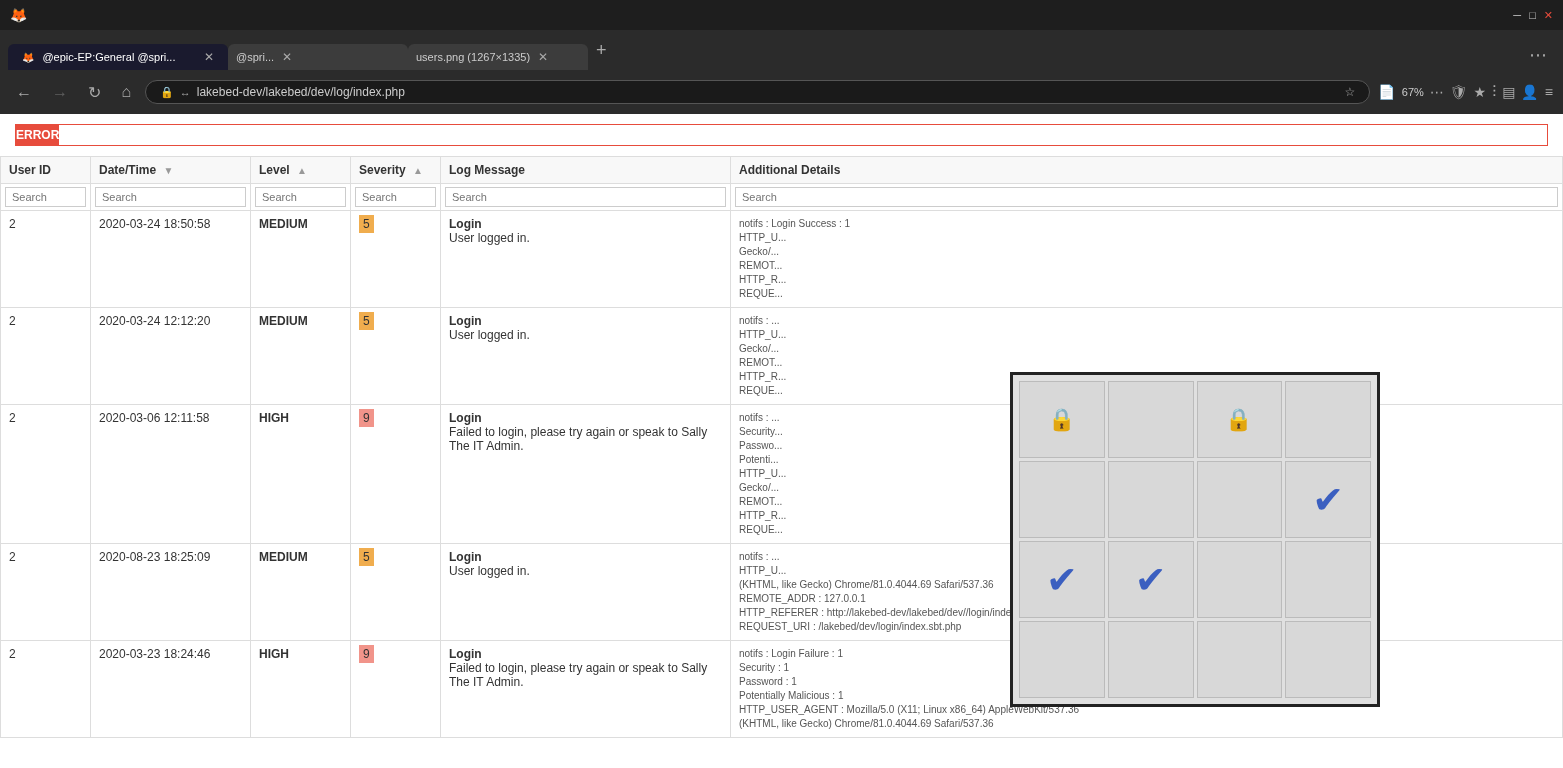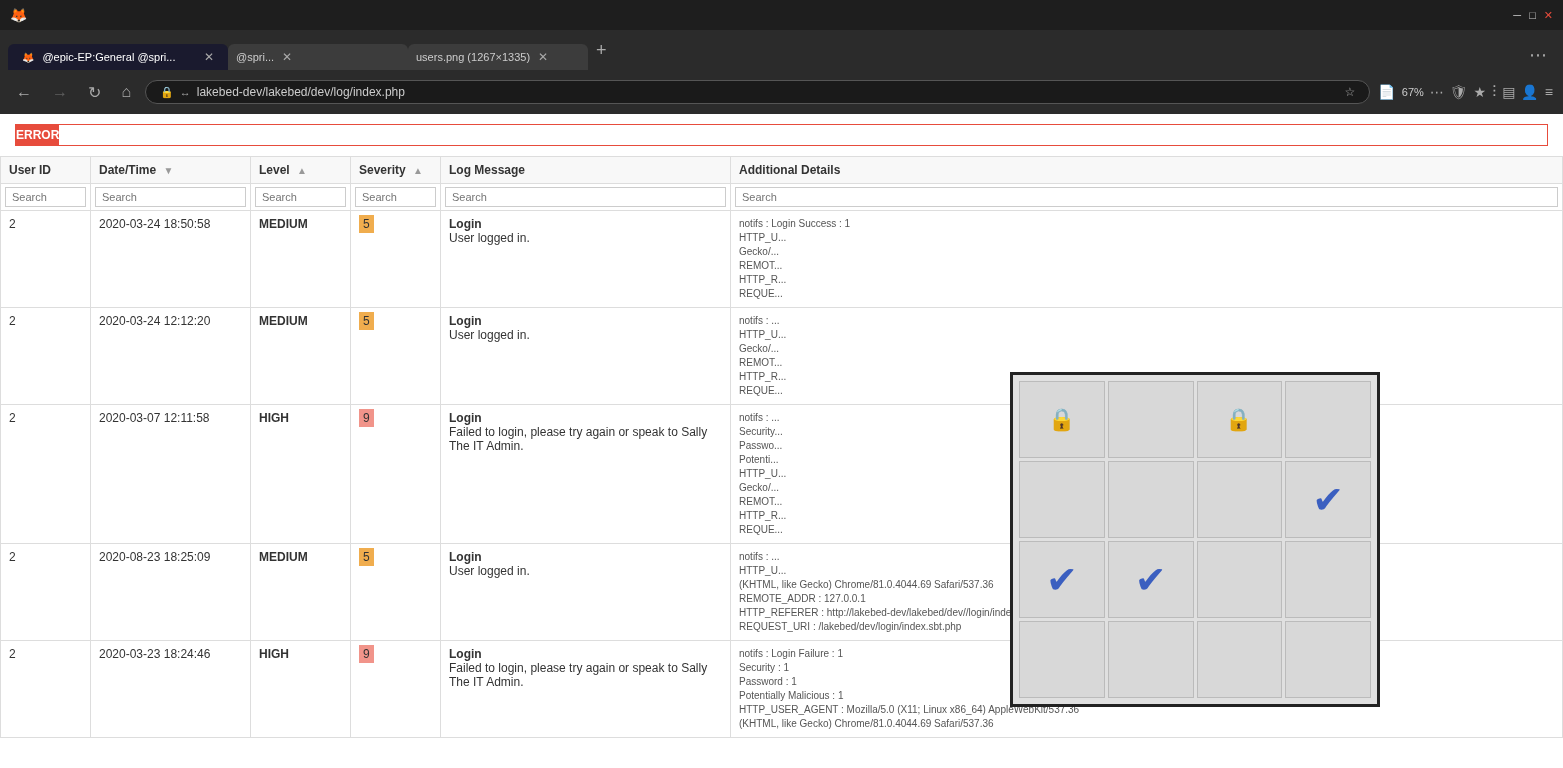--- a/index.html
+++ b/index.html
@@ -188,21 +188,21 @@
           <td>
             <strong>Login</strong><br>User logged in.
           </td>
           <td>
             <div class="additional-text">notifs : ...<br>HTTP_U...<br>Gecko/...<br>REMOT...<br>HTTP_R...<br>REQUE...</div>
           </td>
         </tr>
 
         <tr>
           <td>2</td>
-          <td>2020-03-07 12:11:58</td>
+          <td>2020-03-06 12:11:58</td>
           <td class="level-high">HIGH</td>
           <td>
             <span class="severity-high-light">9</span>
           </td>
           <td>
             <strong>Login</strong><br>Failed to login, please try again or speak to Sally The IT Admin.
           </td>
           <td>
             <div class="additional-text">notifs : ...<br>Security...<br>Passwo...<br>Potenti...<br>HTTP_U...<br>Gecko/...<br>REMOT...<br>HTTP_R...<br>REQUE...</div>
           </td>

